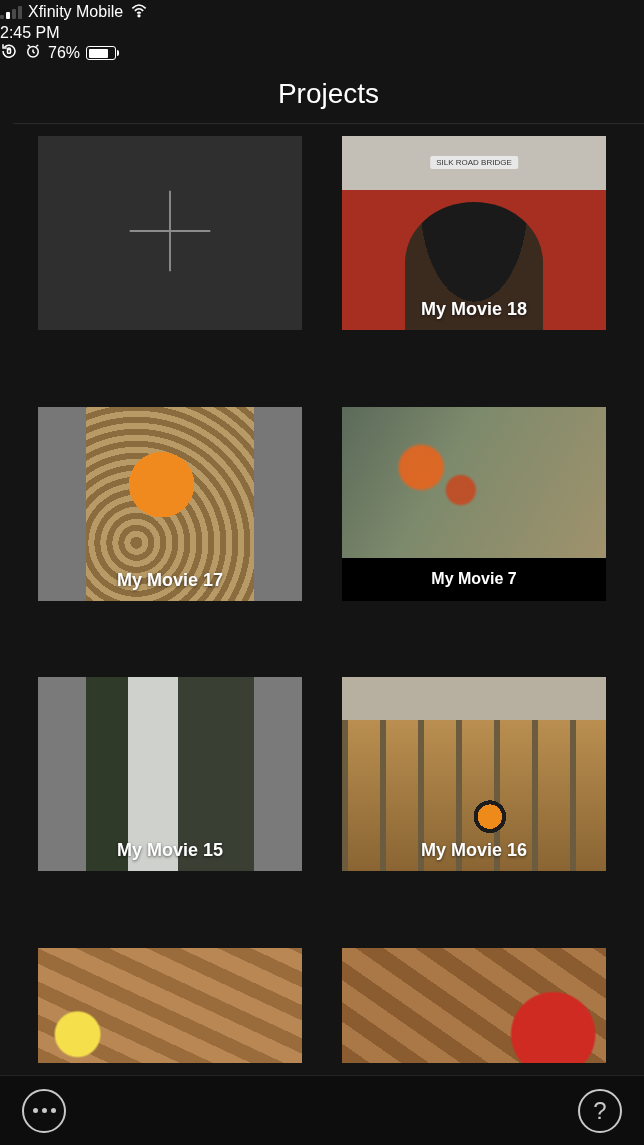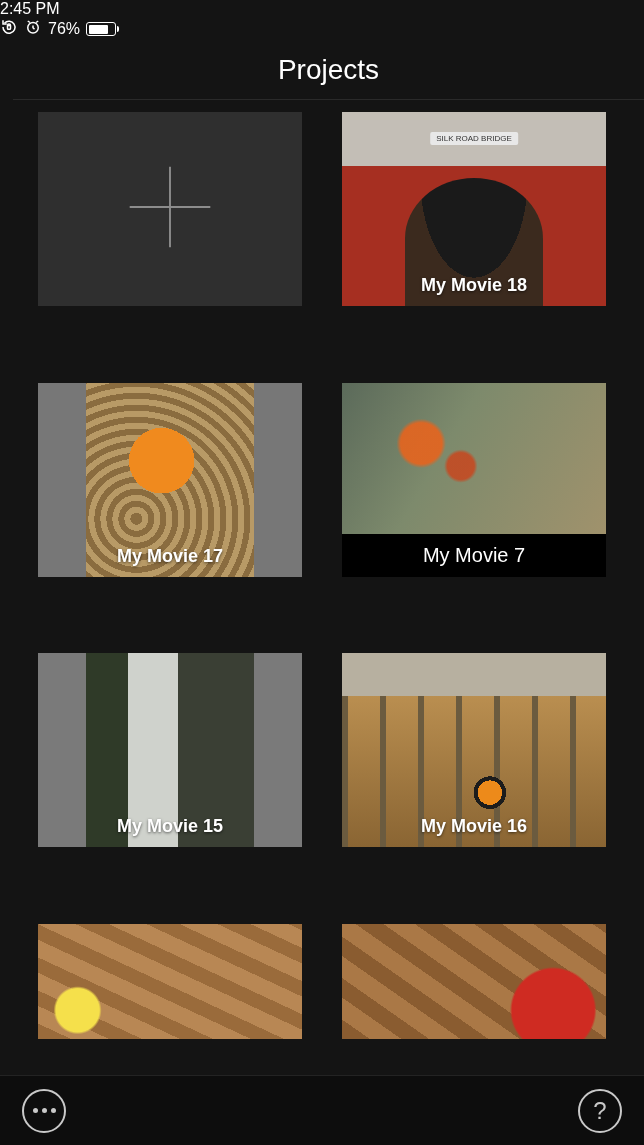--- a/index.html
+++ b/index.html
@@ -111,21 +111,21 @@
         radial-gradient(circle at 30% 40%, rgba(230,100,30,.9) 0 10%, transparent 12%),
         radial-gradient(circle at 45% 55%, rgba(200,70,30,.85) 0 8%, transparent 10%),
         linear-gradient(120deg, #5b6a5a, #7d8a6c 40%, #a0926c);
       filter: blur(0.3px);
       height: 78%;
     }
     .tile-flower { background:#000; flex-direction:column; }
     .tile-flower .thumb-flower{ width:100%; }
     .tile-flower .title-bar{
       flex:1; display:flex; align-items:center; justify-content:center;
-      color:#fff; font-weight:400; font-size:20px;
+      color:#fff; font-weight:700; font-size:16px;
     }
 
     .thumb-pond {
       display:flex;
     }
     .thumb-pond .bar{ width:18%; background:#7a7a7a; }
     .thumb-pond .mid{
       flex:1;
       background:
         linear-gradient(90deg, #2f3a28 0 25%, #cfd2cc 25% 55%, #3a3f34 55% 100%);
@@ -168,20 +168,37 @@
       display: flex; align-items: center; justify-content: center;
       color: #c9c9c9;
     }
     .dots { display:flex; gap:4px; }
     .dots span{ width:5px; height:5px; background:#c9c9c9; border-radius:50%; }
   </style>
 </head>
 <body>
 
 <div class="status-bar">
+  <div class="status-left">
+    <div class="signal-bars">
+      <span></span>
+        <span></span>
+        <span></span>
+        <span></span>
+    </div>
+    <span>Xfinity Mobile</span>
+    <span class="wifi-icon">
+      <svg viewBox="0 0 24 24" fill="none" stroke="#fff" stroke-width="2">
+        <path d="M4 10 q8 -8 16 0"></path>
+          <path d="M7 13 q5 -5 10 0"></path>
+          <path d="M10 16 q2 -2 4 0"></path>
+          <circle cx="12" cy="19" r="1" fill="#fff"></circle>
+      </svg>
+    </span>
+  </div>
   <div>2:45 PM</div>
   <div class="status-right">
     <span>
       <svg width="18" height="18" viewBox="0 0 24 24" fill="none" stroke="#fff" stroke-width="2">
         <path d="M4 12a8 8 0 1 0 2-5"></path>
           <polyline points="4,3 4,8 9,8"></polyline>
         <rect x="10" y="10" width="4" height="5" rx="1"></rect>
           <path d="M10 11v-1a2 2 0 0 1 4 0v1"></path>
       </svg>
     </span>

